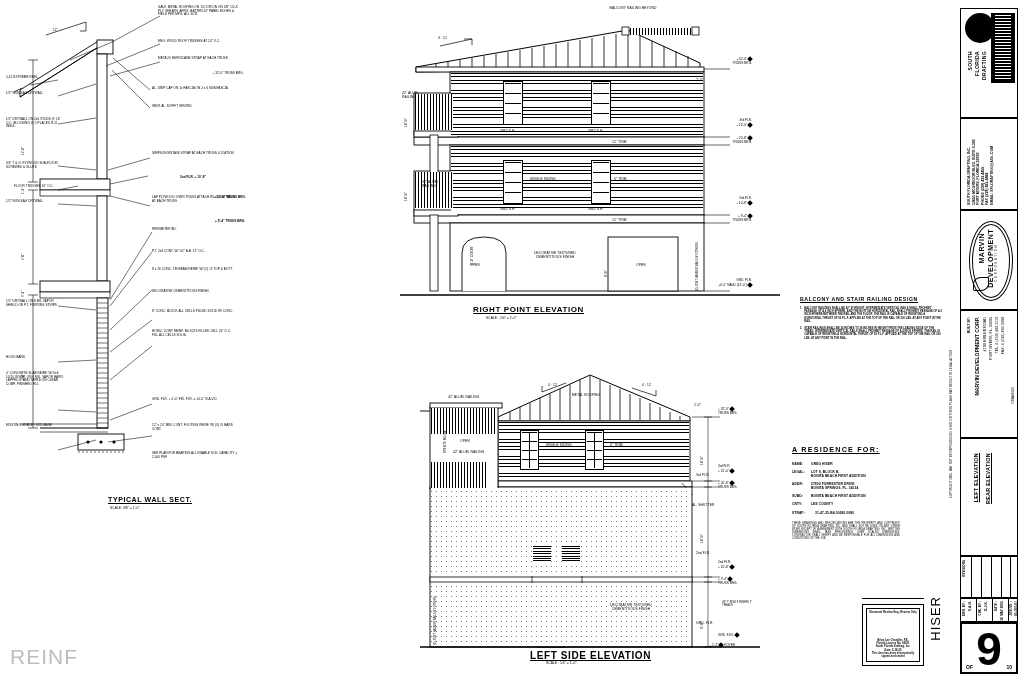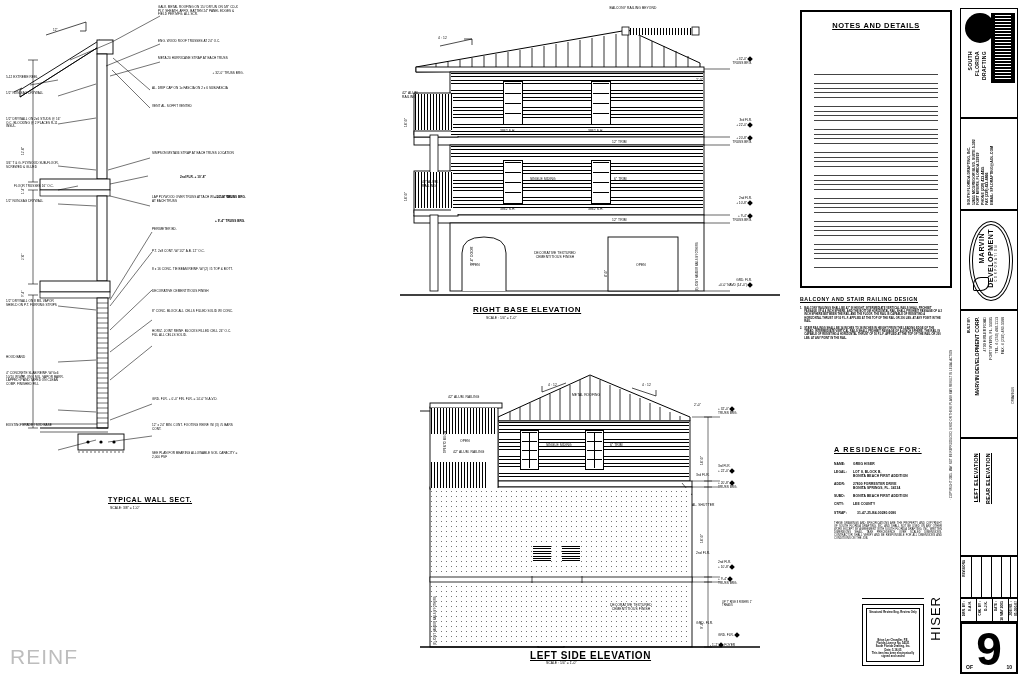--- a/index.html
+++ b/index.html
@@ -383,21 +383,21 @@
     <div class="elevmark" style="left:306px;top:209px;width:46px">
       <span>+ 9'-4"</span><span class="diamond"></span><br>
       <span>TRUSS BRG.</span>
     </div>
     <div class="elevmark" style="left:300px;top:274px;width:52px">
       <span>GRD. FLR.</span><br>
       <span>+0'-0" NAVD
 (14'-0")</span><span class="diamond"></span>
     </div>
 
-    <div class="ttl abs" style="left:73px;top:300px;font-size:8px">RIGHT BASE ELEVATION</div>
+    <div class="ttl abs" style="left:73px;top:300px;font-size:8px">RIGHT POINT ELEVATION</div>
     <div class="abs" style="left:86px;top:311px;font-size:3.4px">SCALE : 1/4" = 1'-0"</div>
   </div>
 
   <div class="elev" style="left:420px;top:355px;width:340px;height:300px">
 
     <svg width="340" height="300" style="position:absolute;left:0;top:0">
 
       <path d="M78,62 L170,20 L270,62 L270,66 L78,66 Z" fill="#fff" stroke="#000" stroke-width="1"></path>
       <g stroke="#000" stroke-width="0.8">
         <line x1="90" y1="57" x2="90" y2="65"></line>
@@ -540,38 +540,34 @@
     </div>
     <div class="elevmark" style="left:290px;top:288px;width:52px;text-align:left">
       <span>- 1'-2"</span><span class="diamond"></span>
       <span>FOYER</span>
     </div>
 
     <div class="ttl abs" style="left:110px;top:295px;font-size:10px">LEFT SIDE ELEVATION</div>
     <div class="abs" style="left:126px;top:306px;font-size:3.4px">SCALE : 1/4" = 1'-0"</div>
   </div>
 
-  <div class="panelbx" style="left:800px;top:10px;width:152px;height:278px;border-width:2px">
-    <div class="ttl ctr" style="margin-top:9px;font-size:7.5px">NOTES AND DETAILS</div>
-    <div class="ruled" style="top:62px;height:195px"></div>
-  </div>
 
   <div class="abs" style="left:800px;top:296px;width:148px">
     <div class="ttl" style="font-size:5.2px">BALCONY AND STAIR RAILING DESIGN</div>
     <div style="display:flex;gap:2px;margin-top:5px">
       <div class="micro bold">1.</div>
       <div class="micro bold" style="width:138px">BALCONY RAILINGS SHALL BE 42" IN HEIGHT. INTERMEDIATE VERTICAL RAILS SHALL PROHIBIT PASSAGE OF A 4 INCH SPHERE, AND THE BOTTOM HORIZONTAL RAIL SHALL PROHIBIT PASSAGE OF A 2 INCH SPHERE BETWEEN THE RAIL AND THE FLOOR. THE RAIL IS CAPABLE OF RESISTING A HORIZONTAL THRUST OF 50 P.L.F. APPLIED AT THE TOP OF THE RAIL OR 200 LBS. AT ANY POINT IN THE RAIL.</div>
     </div>
     <div style="display:flex;gap:2px;margin-top:4px">
       <div class="micro bold">2.</div>
       <div class="micro bold" style="width:138px">STAIR RAILINGS SHALL BE 34 INCHES TO 38 INCHES IN HEIGHT FROM THE LEADING EDGE OF THE TREAD. INTERMEDIATE VERTICAL RAILS SHALL PROHIBIT PASSAGE OF A 4 INCH SPHERE. THE RAIL IS CAPABLE OF RESISTING A HORIZONTAL THRUST OF 50 P.L.F. APPLIED AT THE TOP OF THE RAIL OR 200 LBS. AT ANY POINT IN THE RAIL.</div>
     </div>
   </div>
 
-  <div class="abs" style="left:834px;top:445px;width:122px">
+  <div class="abs" style="left:792px;top:445px;width:122px">
     <div class="ttl bold" style="font-size:7.2px;letter-spacing:1.2px">A RESIDENCE FOR:</div>
 
     <div style="display:flex;gap:3px;margin-top:8px">
       <div class="tiny bold" style="width:16px">NAME:</div>
       <div class="tiny bold">GREG HISER</div>
     </div>
     <div style="display:flex;gap:3px;margin-top:4px">
       <div class="tiny bold" style="width:16px">LEGAL:</div>
       <div class="tiny bold" style="white-space:pre-line">LOT 8, BLOCK B,
 BONITA BEACH FIRST ADDITION</div>

